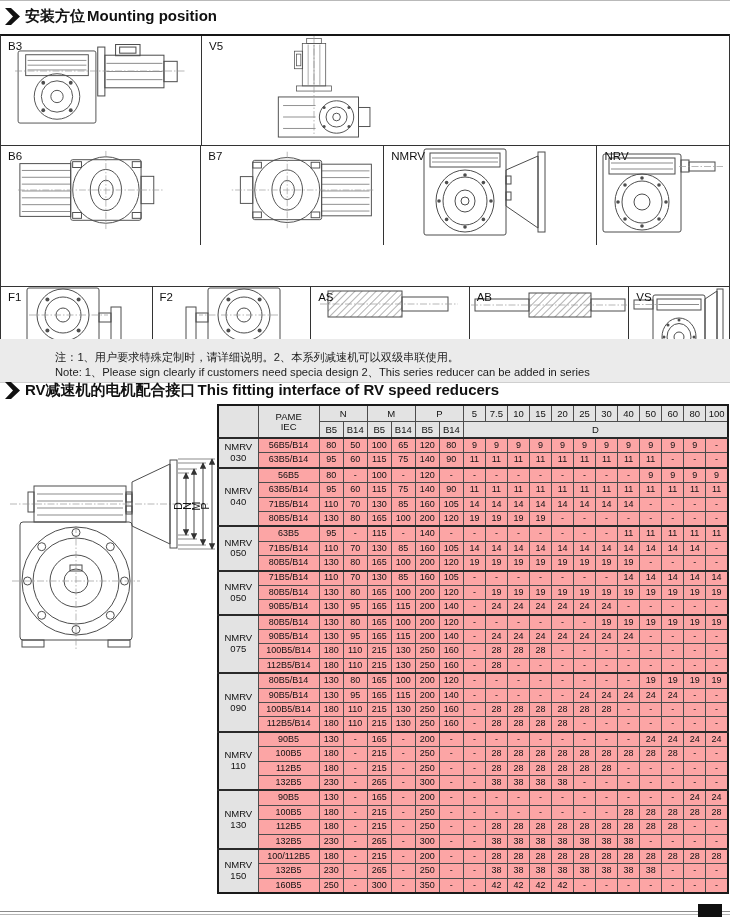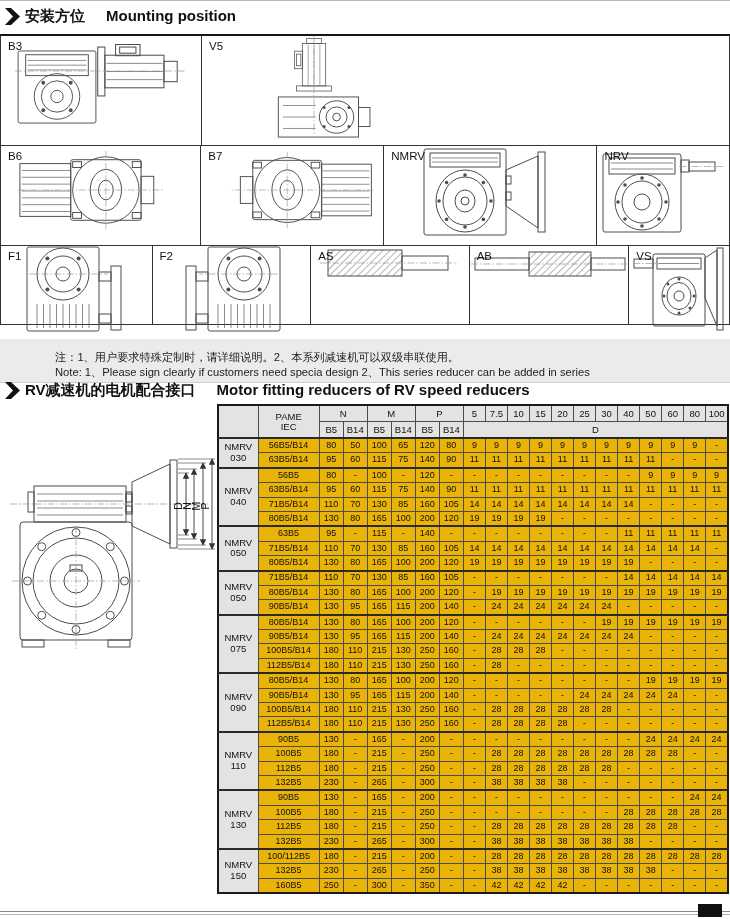--- a/index.html
+++ b/index.html
@@ -1,34 +1,34 @@
 <!DOCTYPE html>
 <html><head>
 <meta charset="utf-8">
 <style>
   html,body{margin:0;padding:0;}
   body{width:730px;height:919px;position:relative;background:#fff;font-family:"Liberation Sans",sans-serif;color:#111;overflow:hidden;}
   .sec-head{position:absolute;left:5px;display:flex;align-items:center;gap:5px;}
   .sec-title{font-size:15px;font-weight:700;white-space:nowrap;}
-  .sec-title .en{margin-left:21px;}
+  .sec-title .en{margin-left:2px;}
   
   #mgrid{position:absolute;top:34px;left:0;width:730px;box-sizing:border-box;border:1px solid #333;border-top:2px solid #151515;background:#fff;}
   .mrow{display:flex;}
   .mcell{position:relative;box-sizing:border-box;border-left:1px solid #333;display:flex;align-items:flex-start;justify-content:center;}
   .mcell:first-child{border-left:none;}
   .mrow + .mrow .mcell{border-top:1px solid #333;}
   .r1 .mcell{height:109px;}
   .r2 .mcell{height:100px;}
-  .r3 .mcell{height:79px;}
+  .r3 .mcell{height:79px;margin-top:41px;}
   .mlabel{position:absolute;top:4px;left:7px;font-size:11.5px;color:#111;}
   
   #noteband{position:absolute;top:339px;left:0;width:730px;height:44px;background:#ebebeb;box-sizing:border-box;border-bottom:1px solid #cfcfcf;padding:11px 6px 0 55px;font-size:11.2px;line-height:15px;color:#1c1c1c;}
   
   #table-wrap{position:absolute;top:404px;left:217px;}
-  #spec-table{border-collapse:collapse;table-layout:fixed;width:512px;border:2px solid #1a1a1a;background:#eab308;}
+  #spec-table{border-collapse:collapse;table-layout:fixed;width:512px;border:2px solid #1a1a1a;background:#fca5a5;}
   #spec-table th,#spec-table td{border:1px solid #4c4c4c;font-size:9px;font-weight:400;text-align:center;vertical-align:middle;padding:0;line-height:1.05;height:13.4px;overflow:hidden;white-space:nowrap;color:#111;}
   #spec-table thead th{background:#e3e3e3;font-size:9.5px;height:15px;}
   #spec-table td.model{background:#e3e3e3;font-size:9.5px;line-height:1.15;}
   #spec-table tr.gstart td{border-top:2px solid #2a2a2a;}
   
   .ln{stroke:#4d4d4d;fill:none;stroke-width:1;}
   .fin{stroke:#5a5a5a;fill:none;stroke-width:0.7;}
   .blt{fill:#4d4d4d;stroke:none;}
   .cl{stroke:#999;stroke-width:0.7;fill:none;stroke-dasharray:7 2 1.5 2;}
   .dim{stroke:#333;stroke-width:0.9;fill:none;}
@@ -294,21 +294,21 @@
 
 <div id="noteband">
   <div>注：1、用户要求特殊定制时，请详细说明。2、本系列减速机可以双级串联使用。</div>
   <div>Note: 1、Please sign clearly if customers need specia design  2、This series reducer can be added in series</div>
 </div>
 
 <div class="sec-head" style="top:381px;">
   <svg width="15" height="17" viewBox="0 0 15 17">
       <polygon points="0,0 6,0 15,8.5 6,17 0,17 8,8.5" fill="#111"></polygon>
     </svg>
-  <div class="sec-title"><span>RV减速机的电机配合接口</span><span class="en">Motor fitting reducers of RV speed reducers</span></div>
+  <div class="sec-title"><span>RV减速机的电机配合接口</span><span class="en">This fitting interface of RV speed reducers</span></div>
 </div>
 
 <svg id="diagram" width="212" height="232" viewBox="0 0 212 232">
   <rect x="16" y="88" width="112" height="118" rx="3" class="ln"></rect>
   <rect x="30" y="52" width="92" height="36" class="ln"></rect>
   <line x1="33" y1="60" x2="119" y2="60" class="fin"></line>
     <line x1="33" y1="67" x2="119" y2="67" class="fin"></line>
     <line x1="33" y1="74" x2="119" y2="74" class="fin"></line>
     <line x1="33" y1="81" x2="119" y2="81" class="fin"></line>
   <rect x="24" y="58" width="6" height="20" class="ln"></rect>

